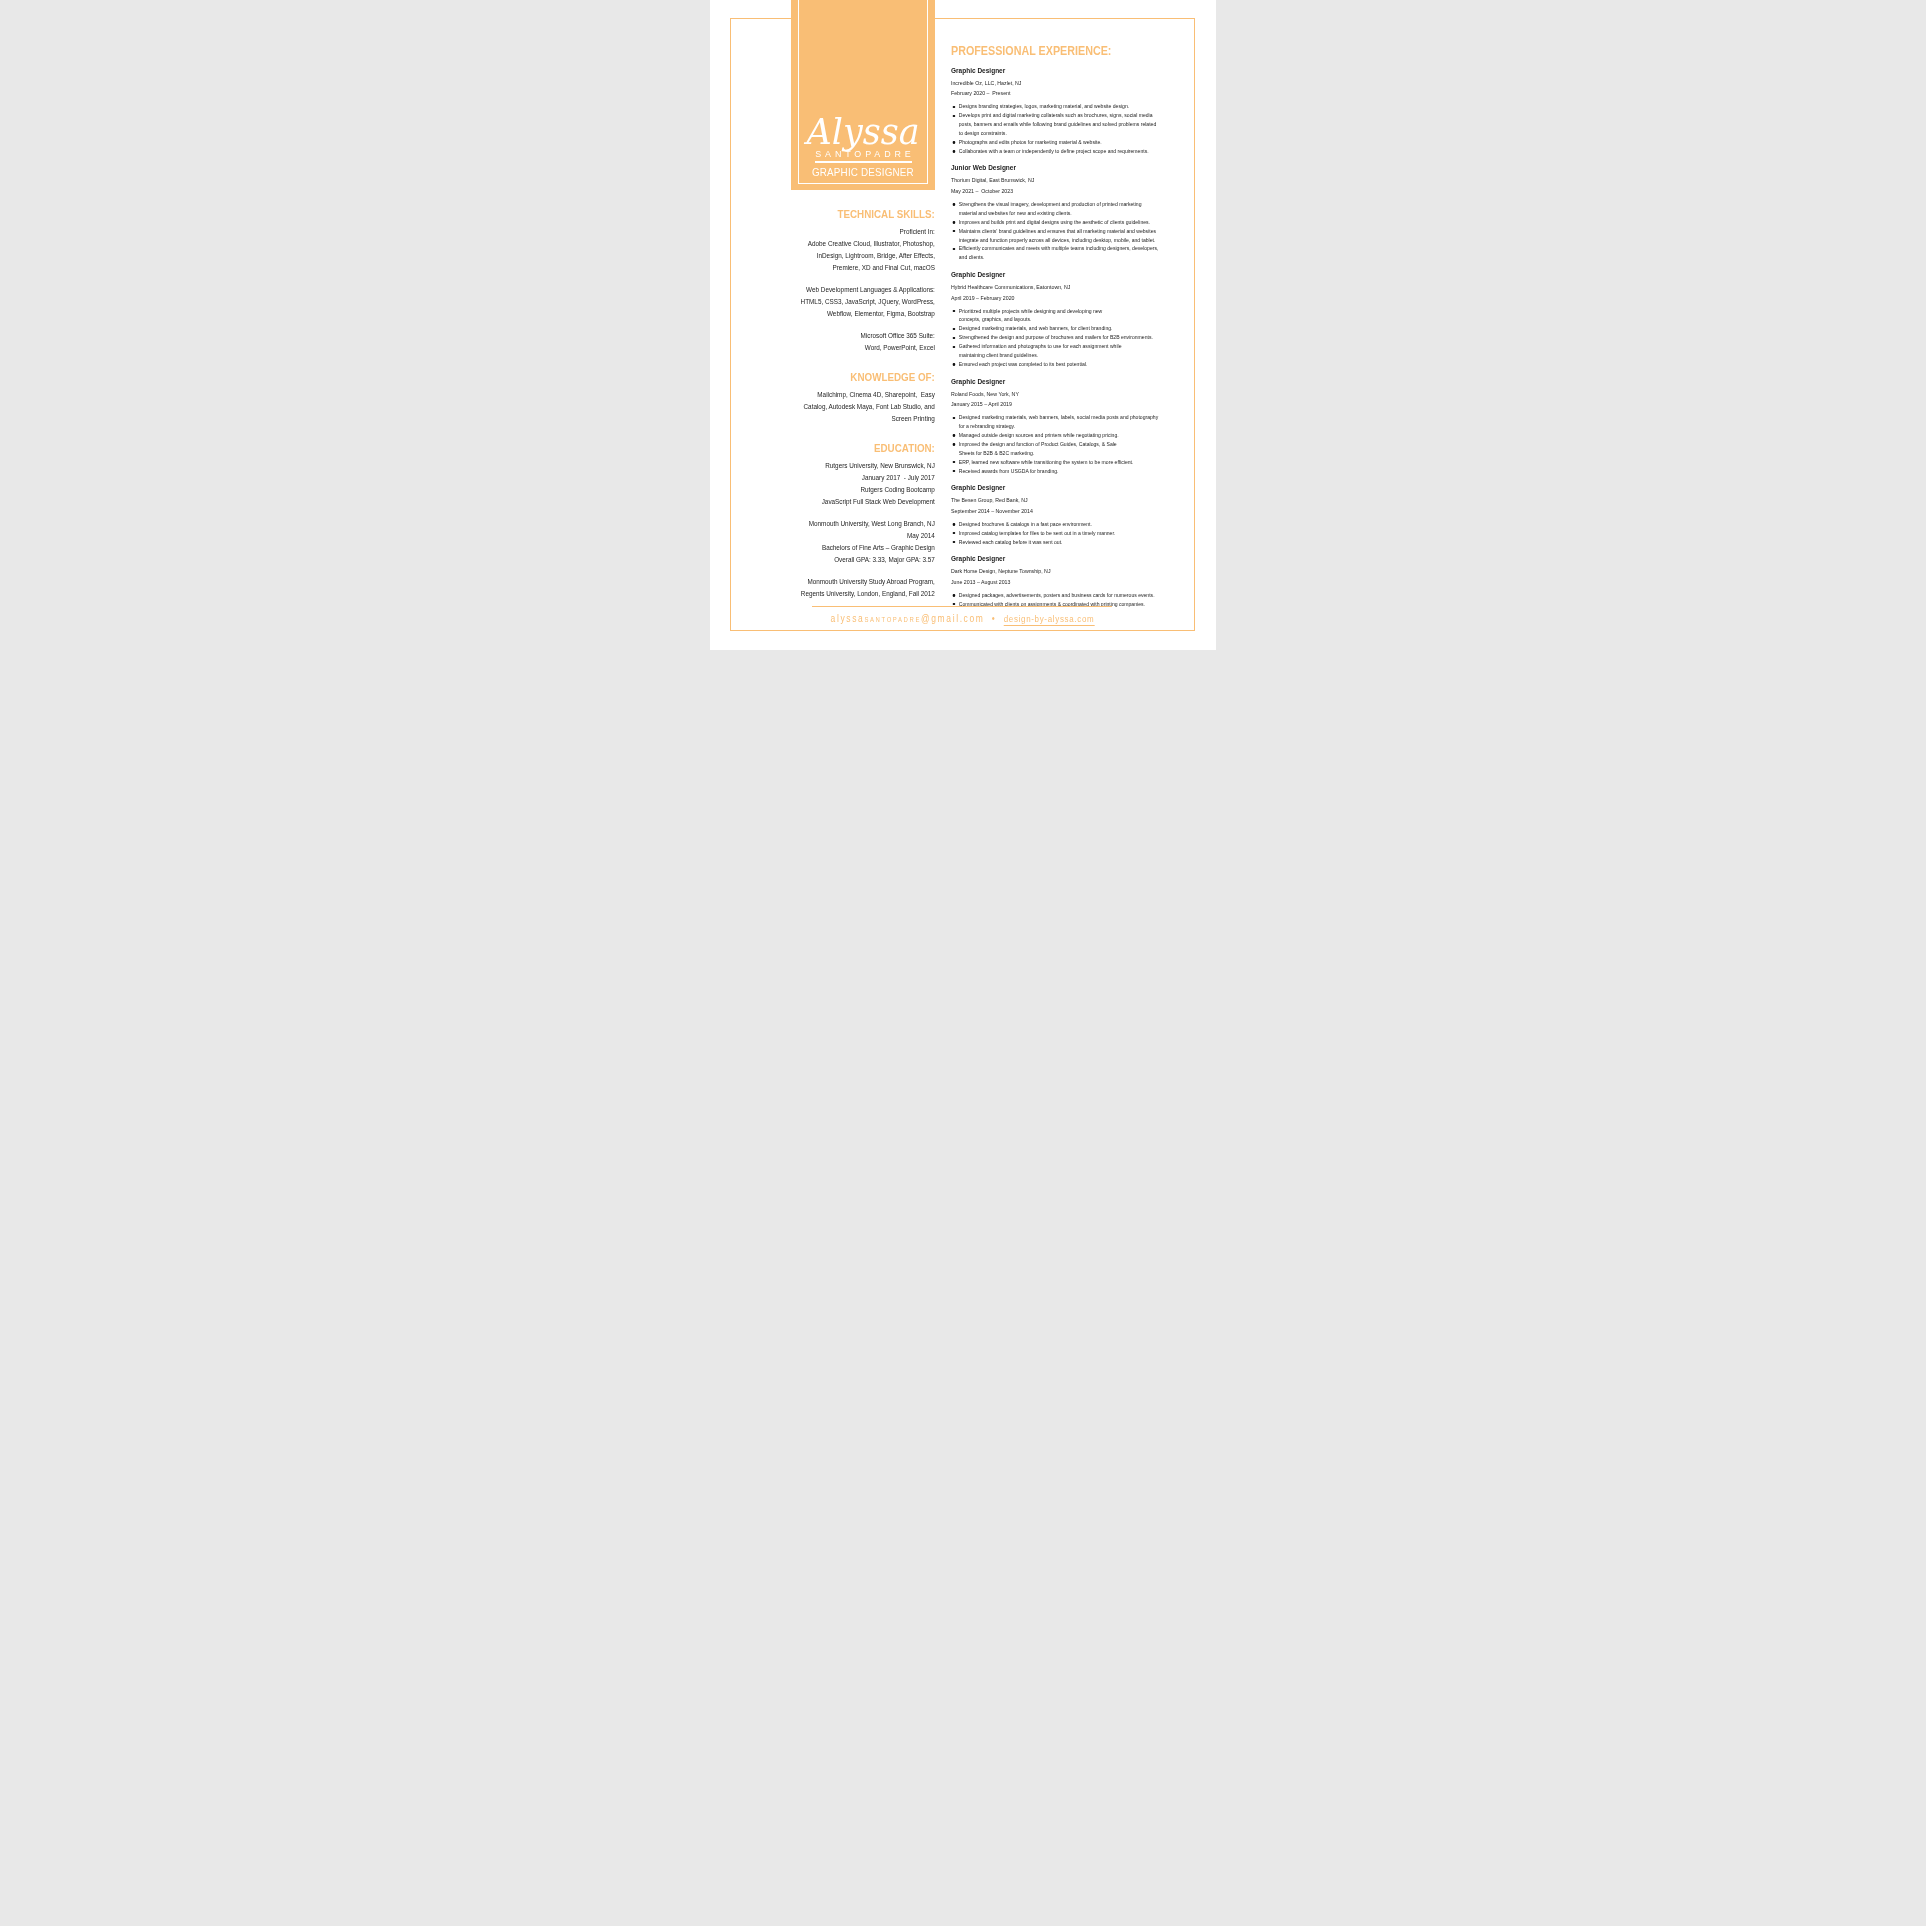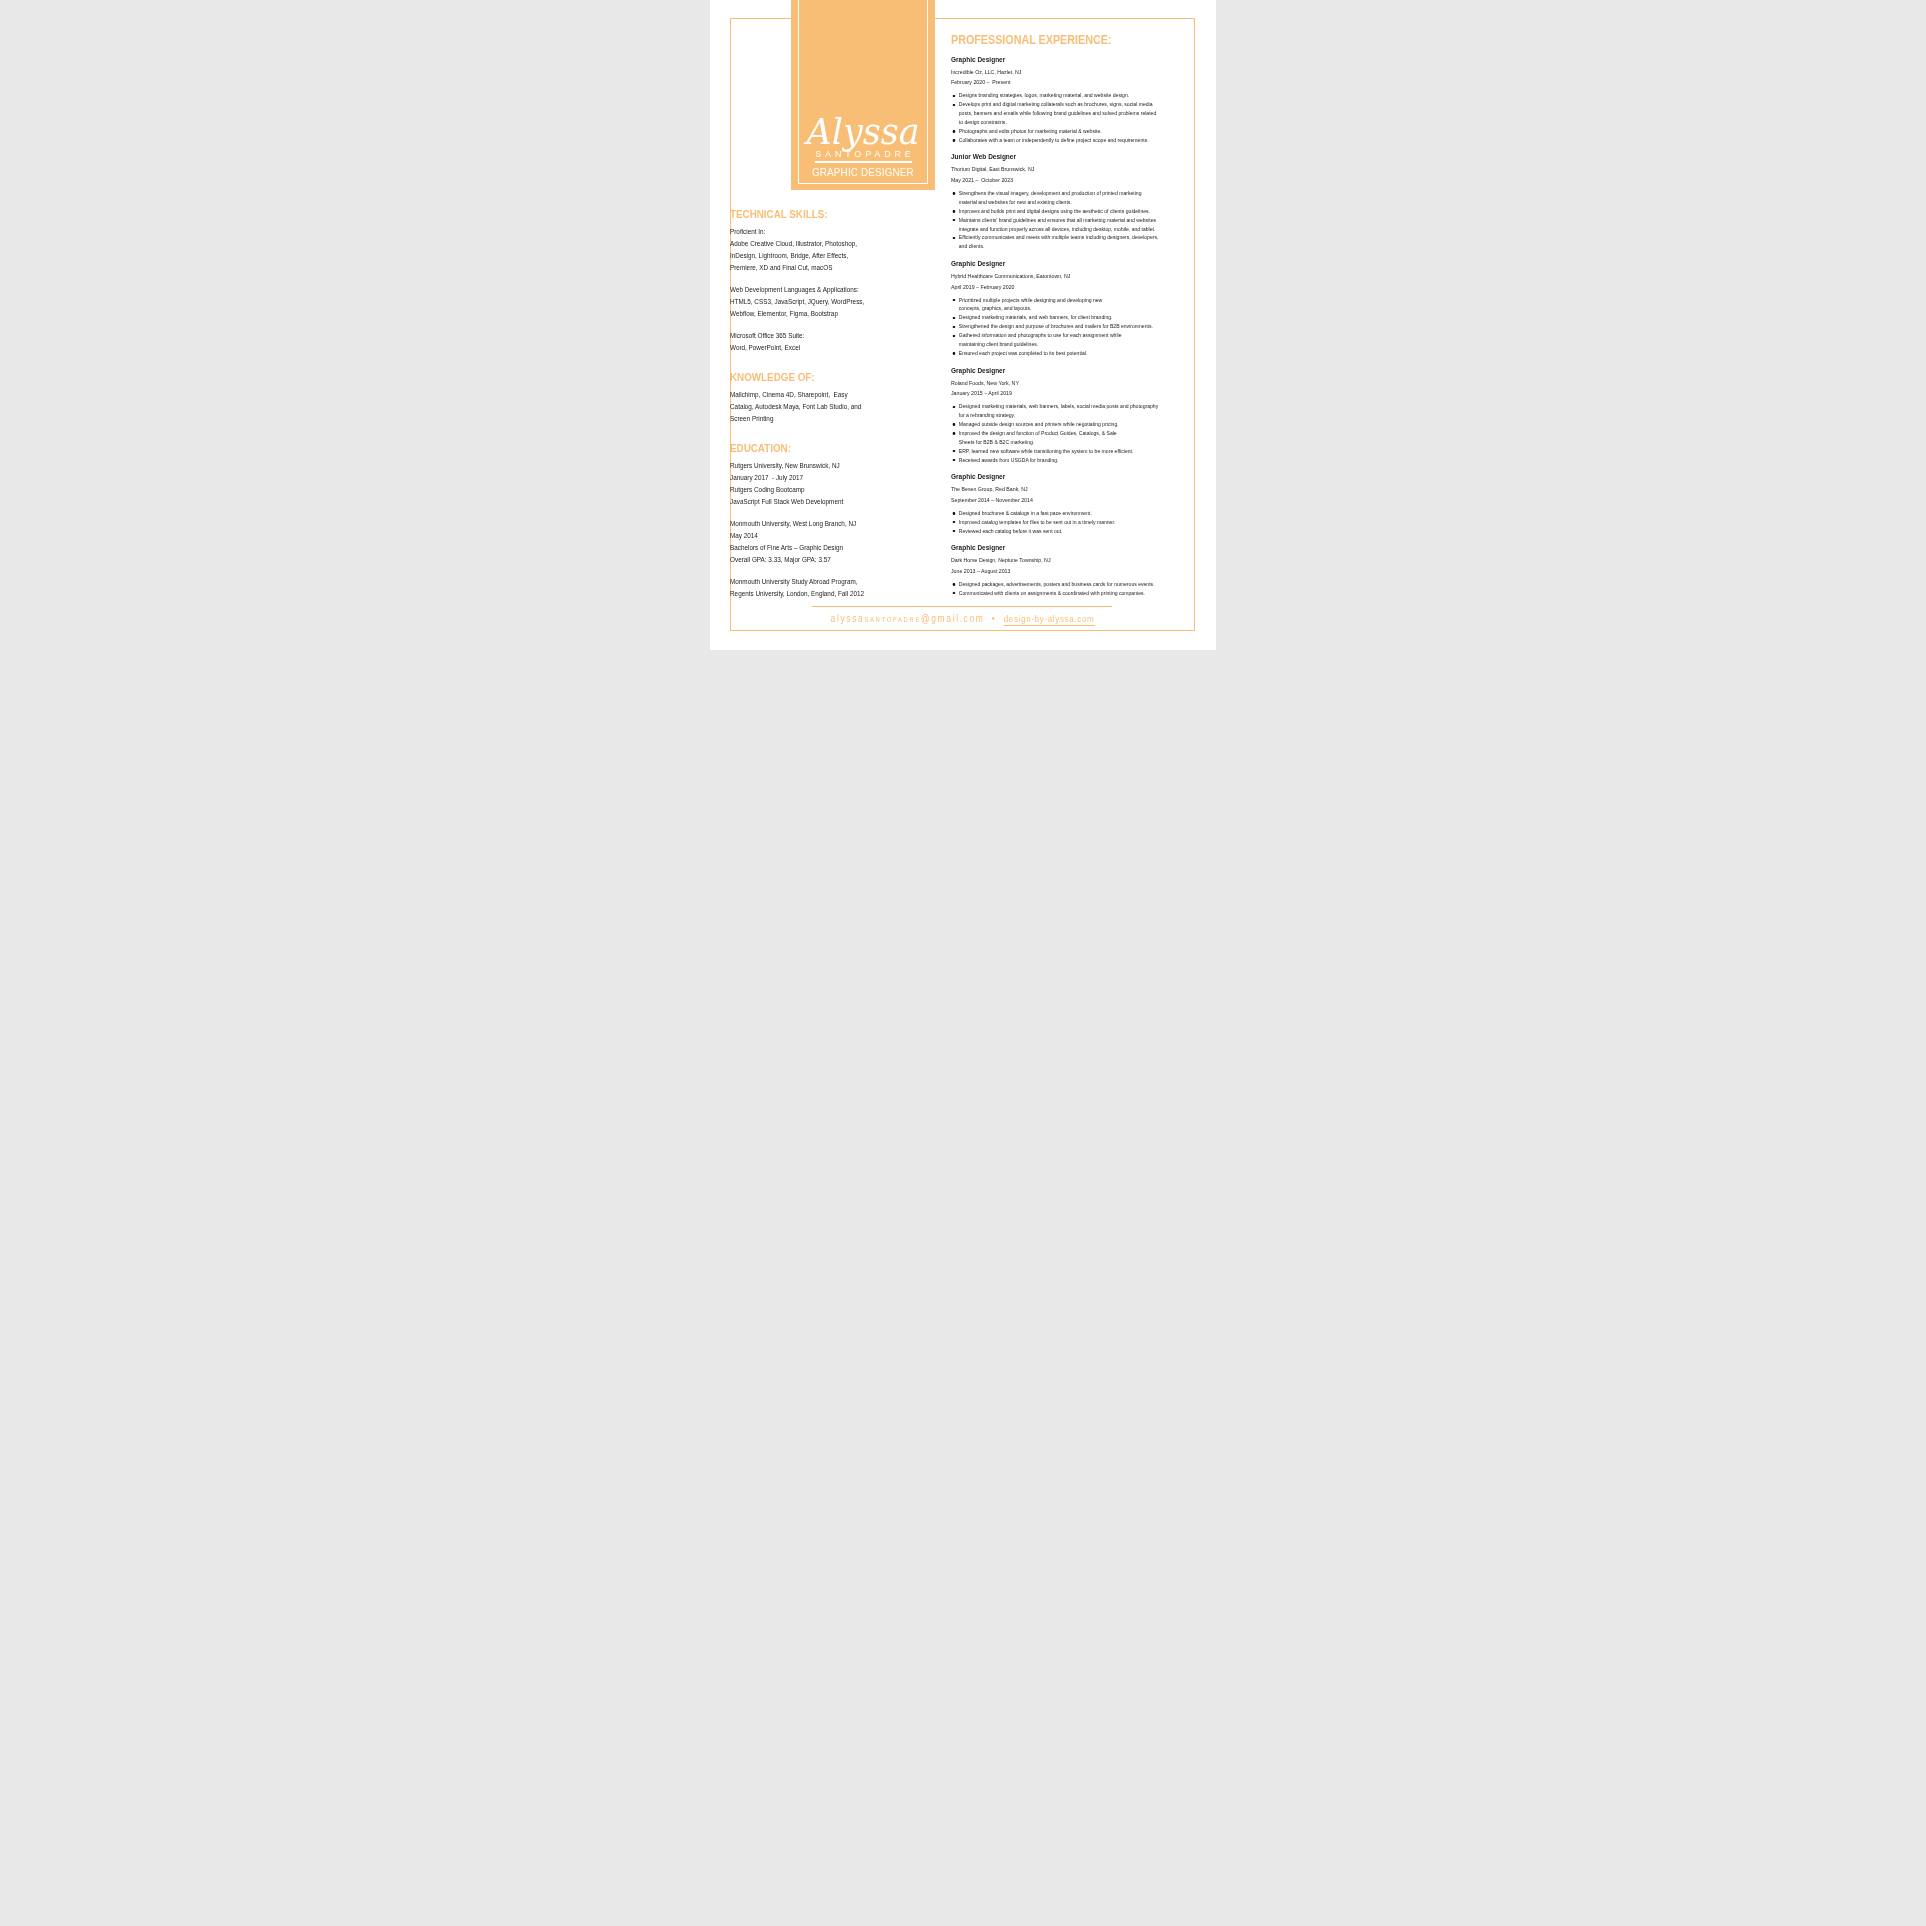--- a/index.html
+++ b/index.html
@@ -41,31 +41,32 @@
   
   .condense-l { width:118%; transform:scaleX(0.847); transform-origin:left top; }
   .condense-r { width:118%; margin-left:-18%; transform:scaleX(0.847); transform-origin:right top; }
   .condense-c { transform:scaleX(0.85); transform-origin:center top; }
 
   .col-heading { margin:0; color:#f9be75; font-weight:700; }
 
   
   .left-col {
     position:absolute; left:20px; top:190px; width:205px; z-index:2;
+    text-align:right;
   }
   .left-col .inner { padding-top:17px; }
   .left-heading { font-size:11.6px; line-height:14px; margin-bottom:5.4px; }
   .skill-section { margin-top:15.4px; }
   .skill-section:first-child { margin-top:0; }
   .group { margin-top:10px; }
   .groups .group:first-child { margin-top:0; }
   .line { font-size:7.5px; line-height:12px; white-space:pre-line; }
 
   
-  .right-col { position:absolute; left:241px; top:33px; width:243px; z-index:2; }
+  .right-col { position:absolute; left:241px; top:44px; width:243px; z-index:2; }
   .right-heading { font-size:12.7px; line-height:15.4px; margin-bottom:6.2px; }
   .job { margin-bottom:7.7px; }
   .job-title { margin:0 0 3.1px 0; font-size:7.7px; line-height:10px; font-weight:700; }
   .job-company { font-size:6.2px; line-height:7.7px; margin-bottom:3.1px; }
   .job-dates { font-size:6.2px; line-height:7.7px; margin-bottom:5px; }
   .bullets { list-style:none; margin:0; padding:0; }
   .bullets li {
     position:relative; padding-left:9.2px; font-size:6px; line-height:8.9px;
     white-space:pre-line;
   }

